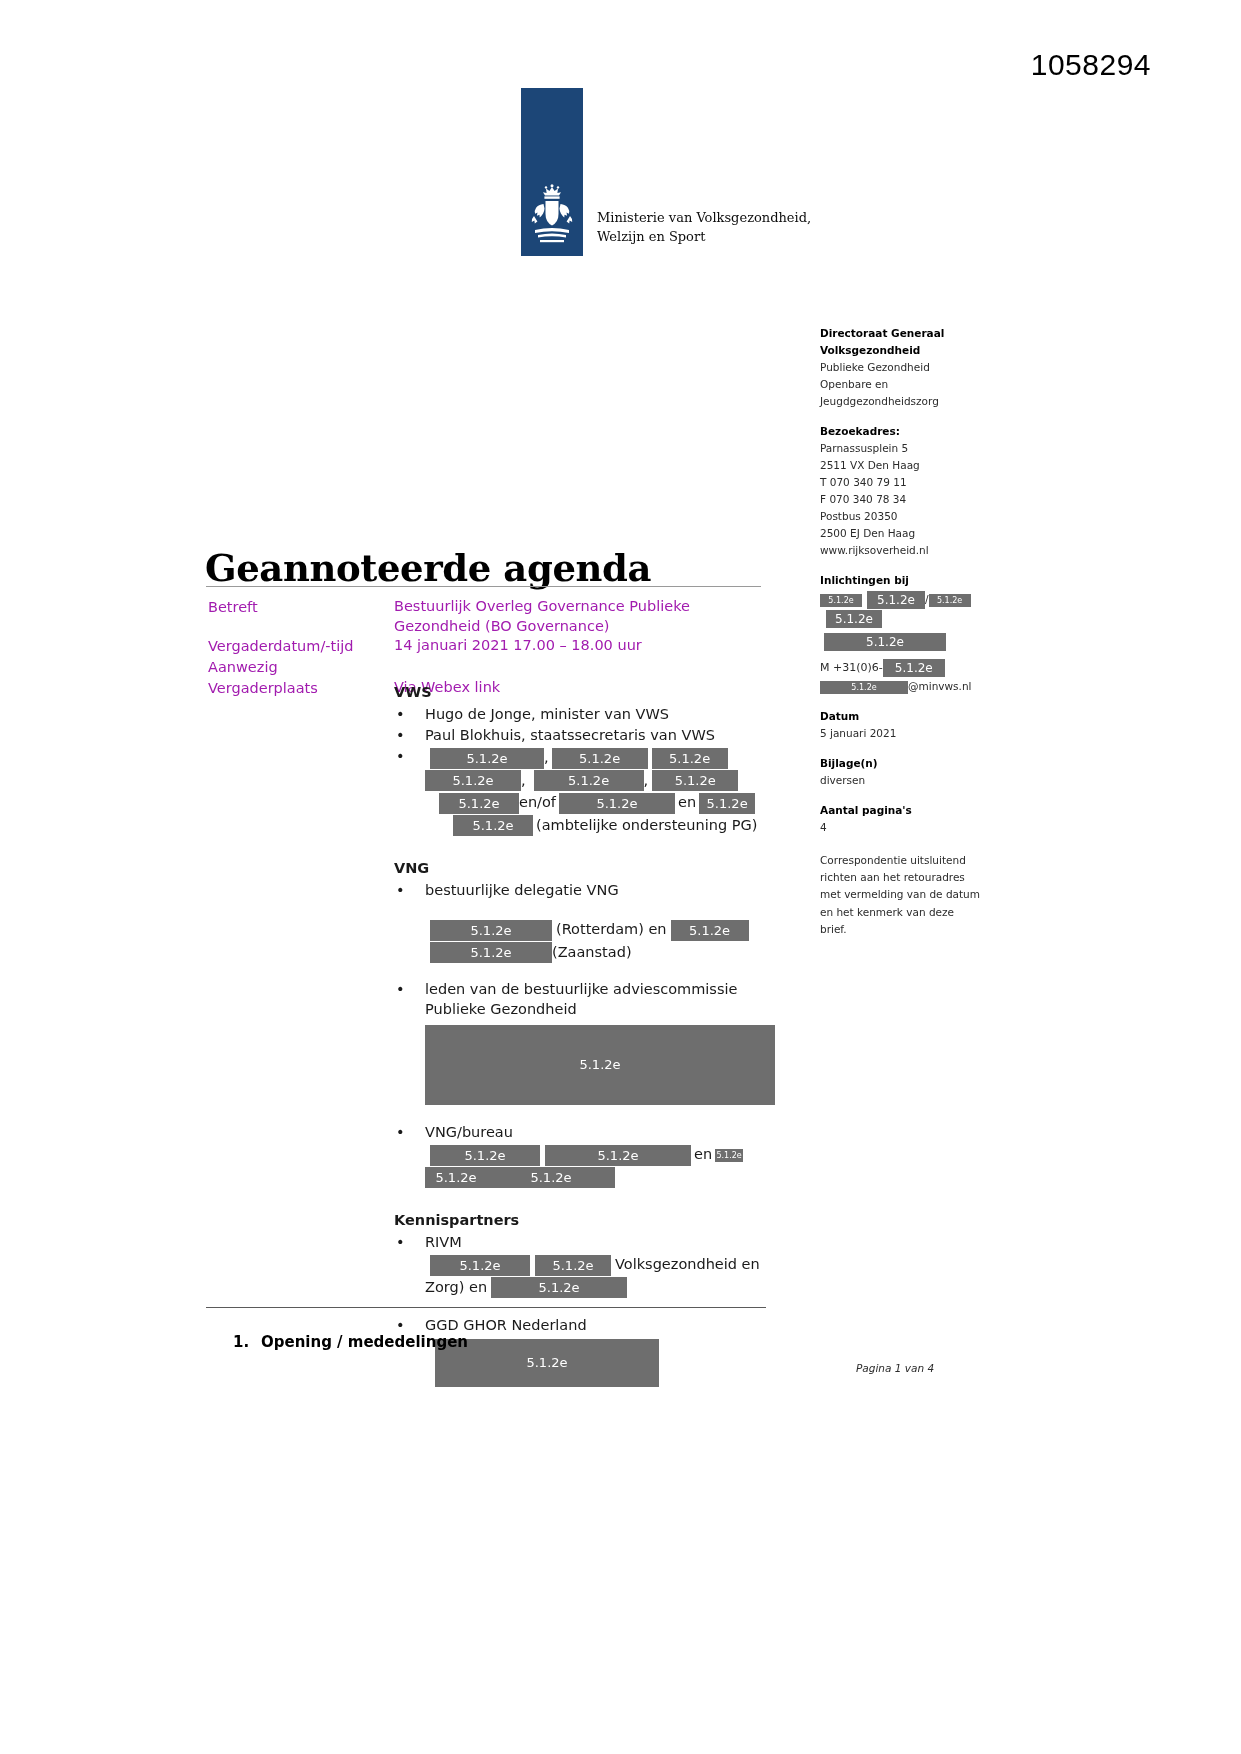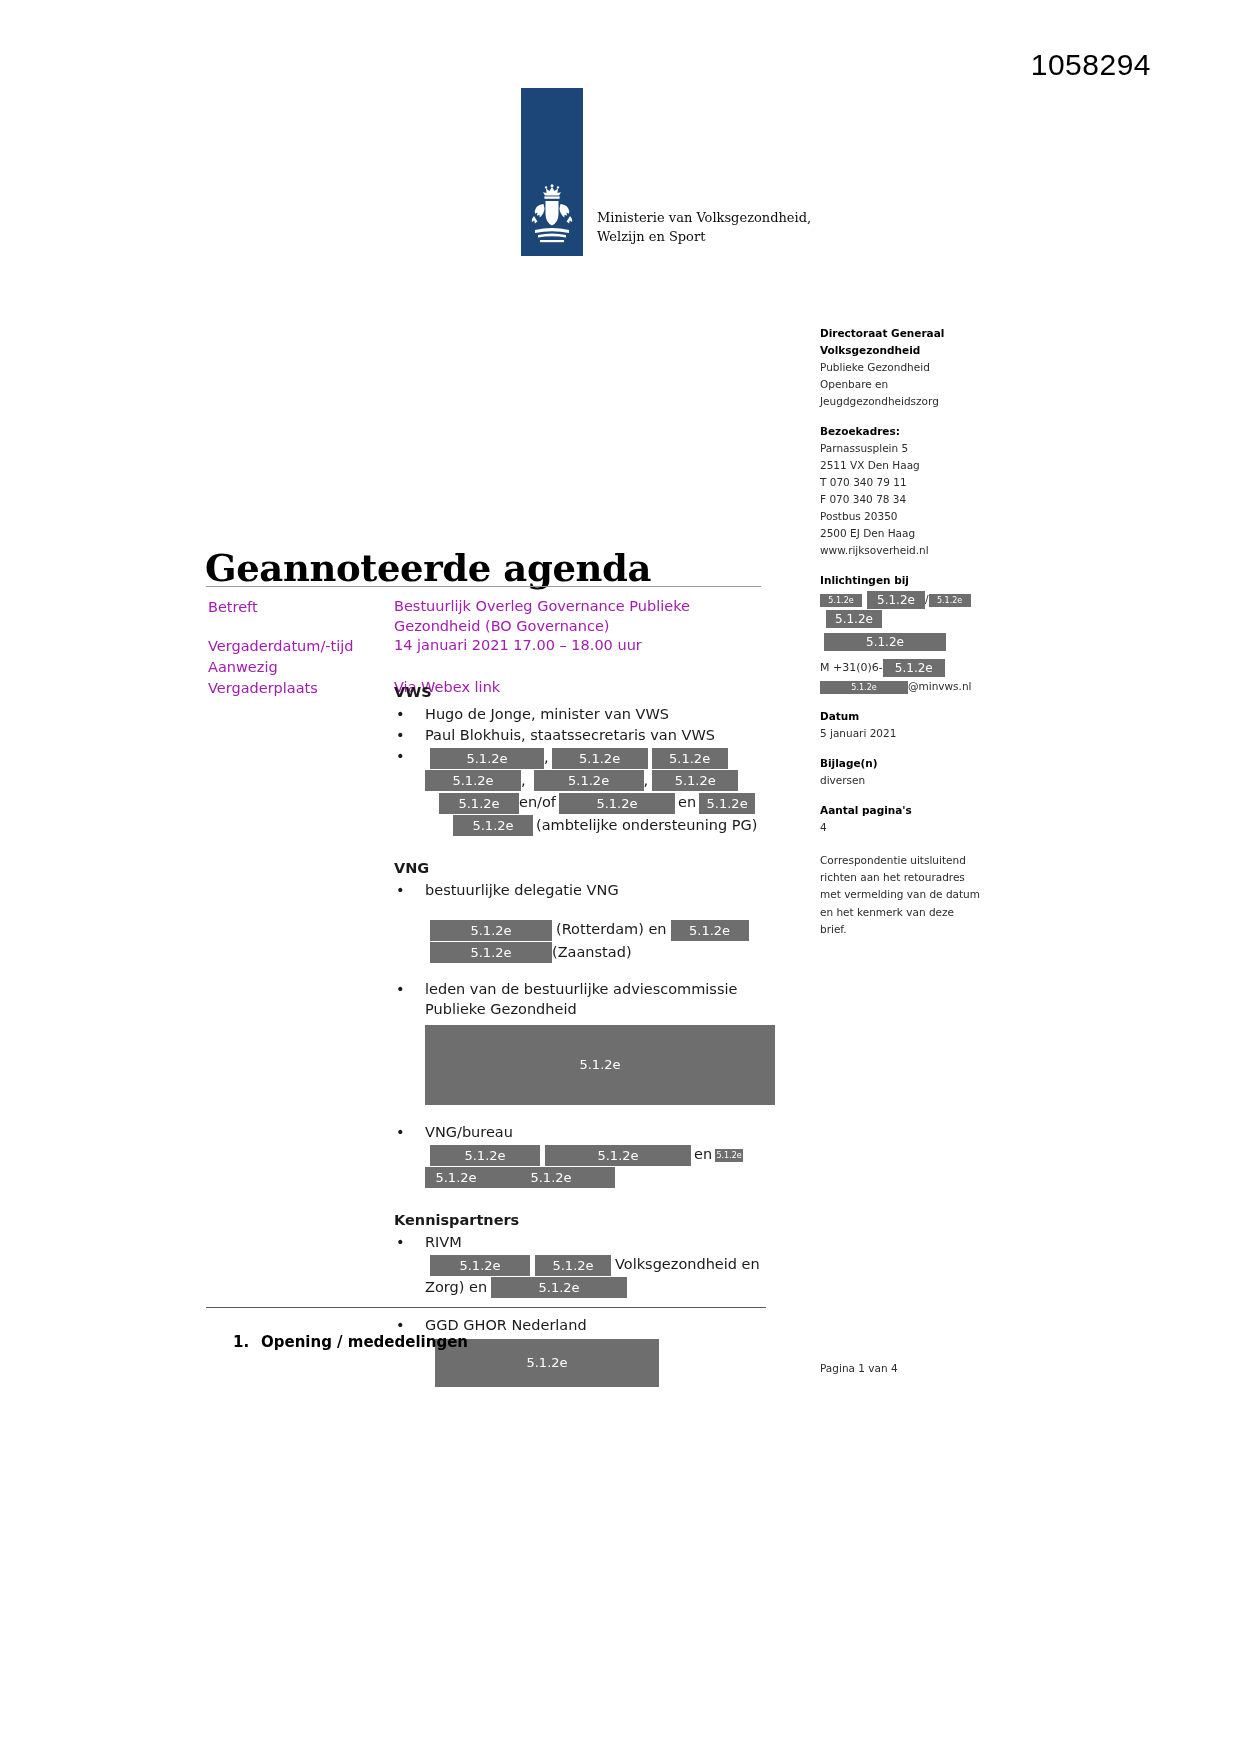--- a/index.html
+++ b/index.html
@@ -191,24 +191,25 @@
     top: 1333px;
     font-size: 15px;
     font-weight: bold;
     color: #000;
   }
   .agenda-num { display: inline-block; width: 28px; }
 
   
   .footer {
     position: absolute;
-    left: 820px;
+    left: 856px;
     top: 1362px;
     font-size: 10.5px;
     color: #2b2b2b;
+    font-style: italic;
   }
 </style>
 </head>
 <body>
 
 <div class="page">
 
   <div class="doc-number">1058294</div>
 
   <div class="logo-block">

